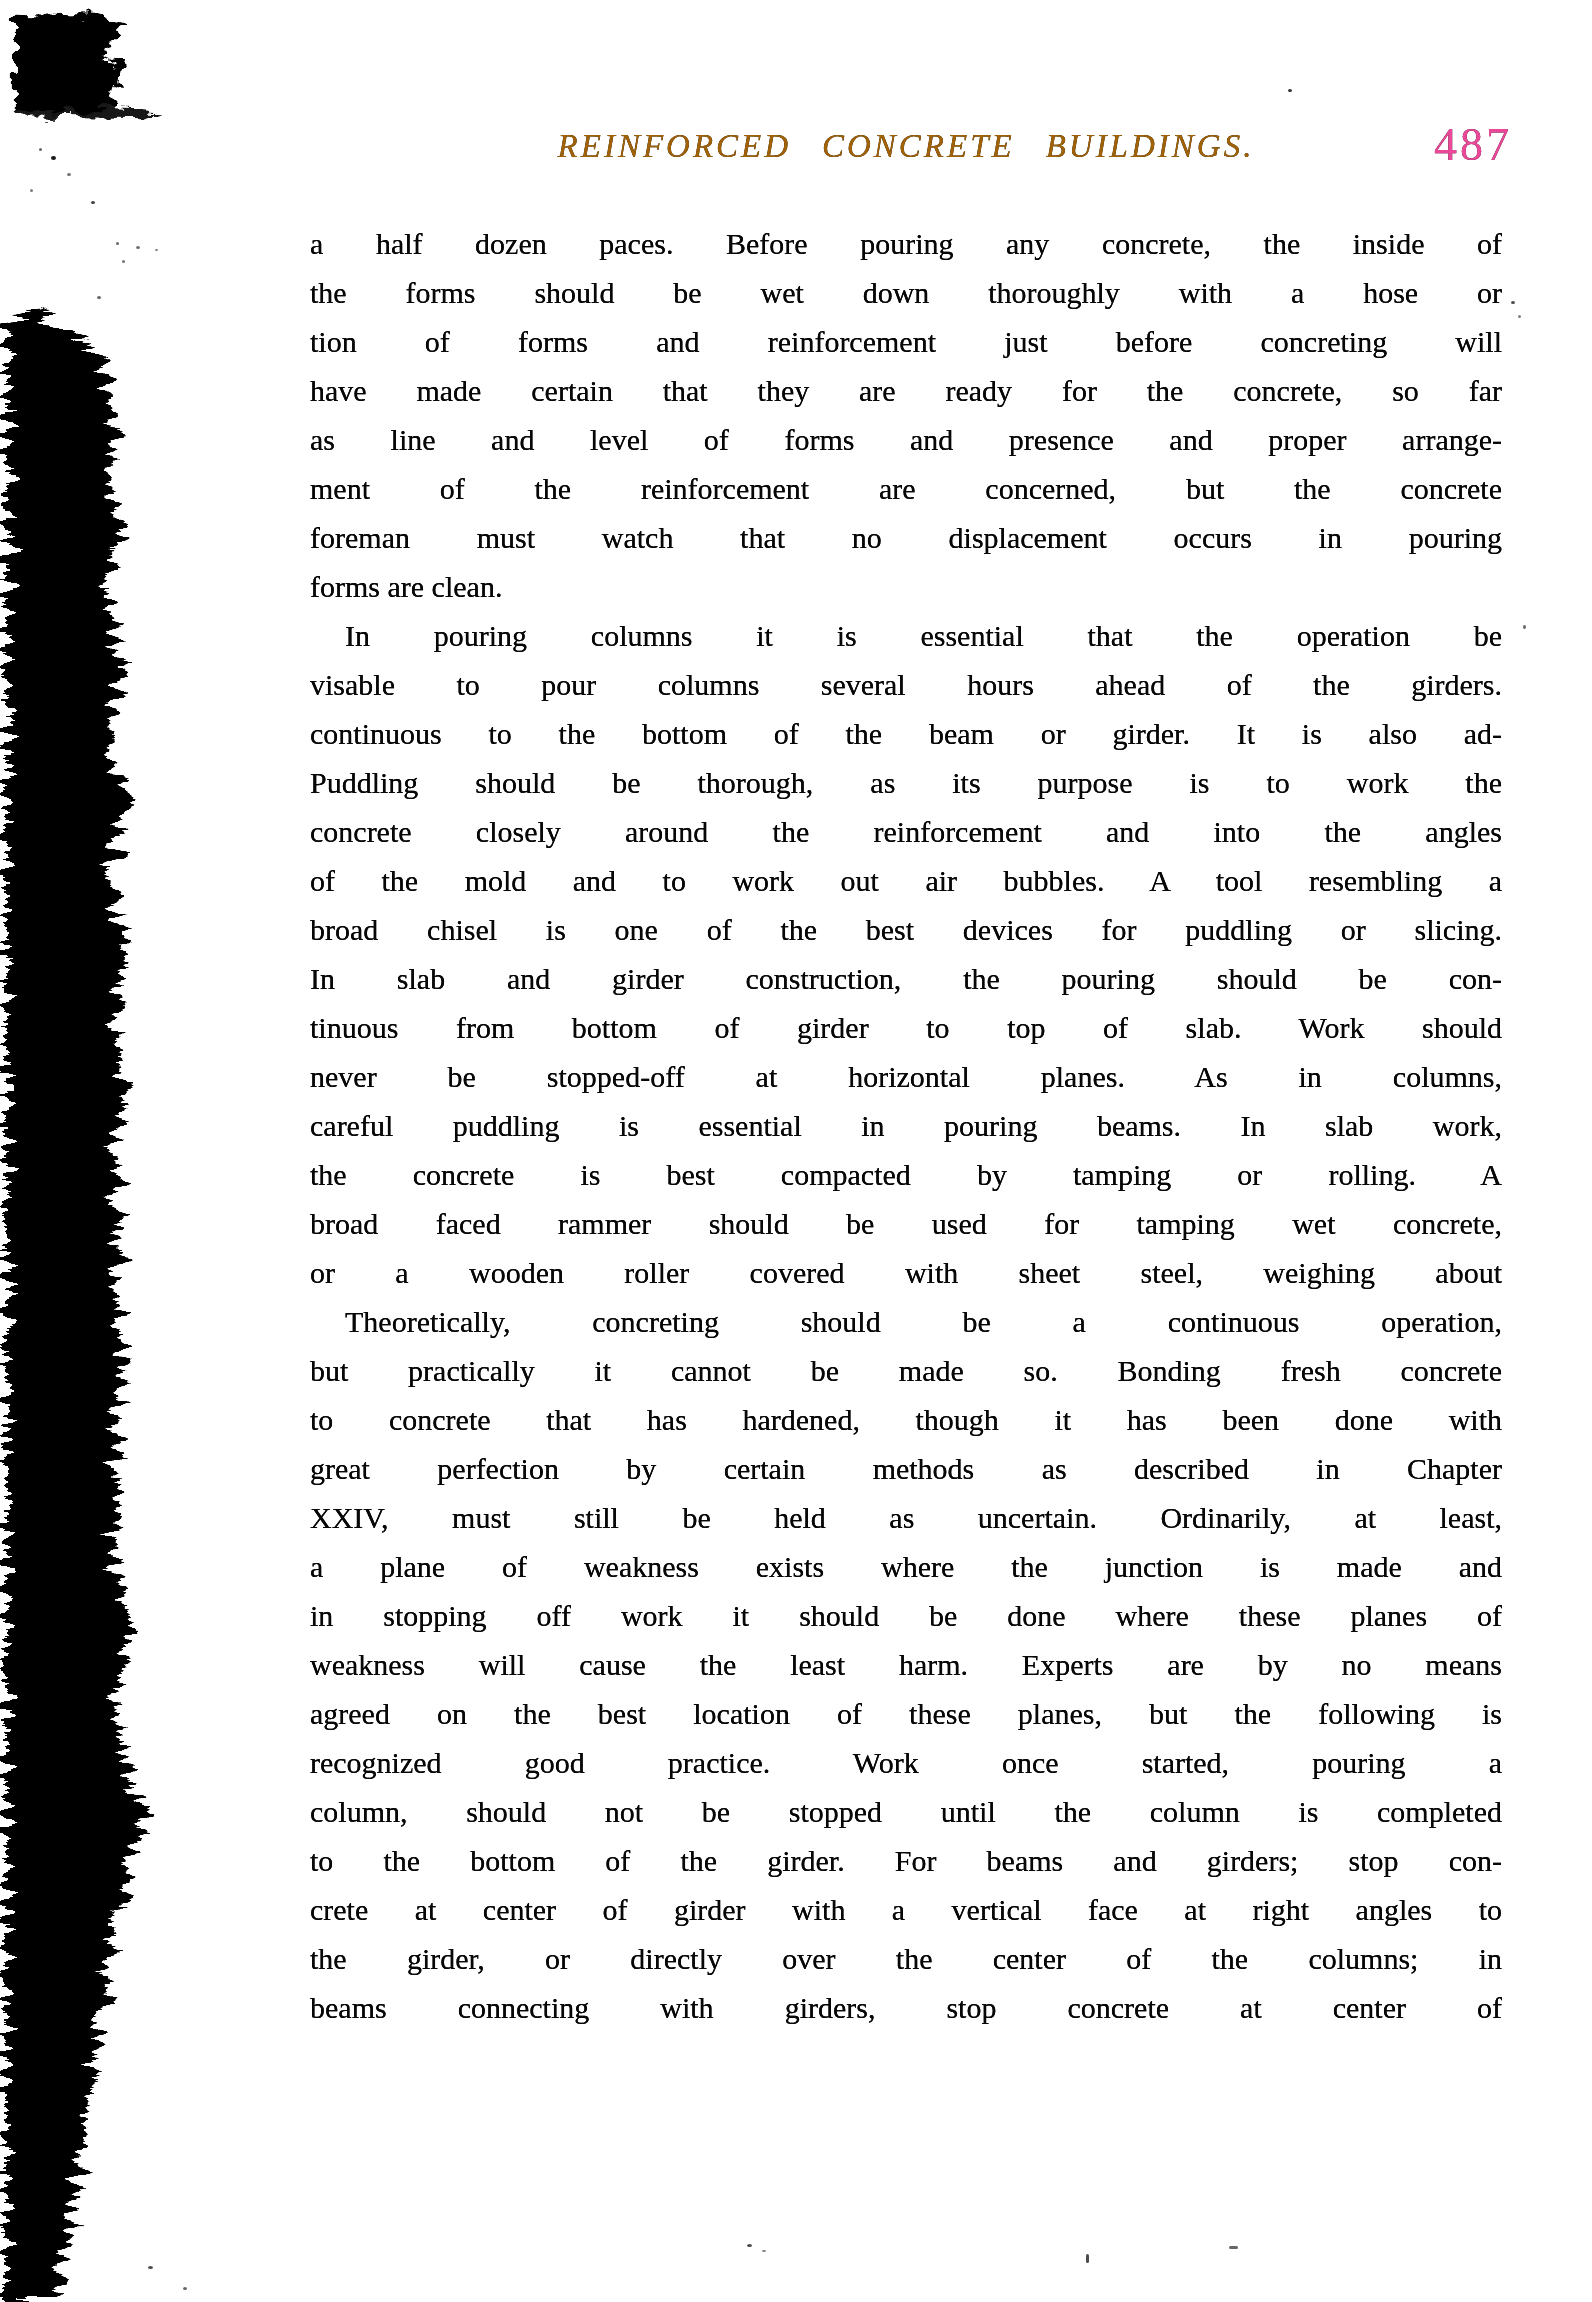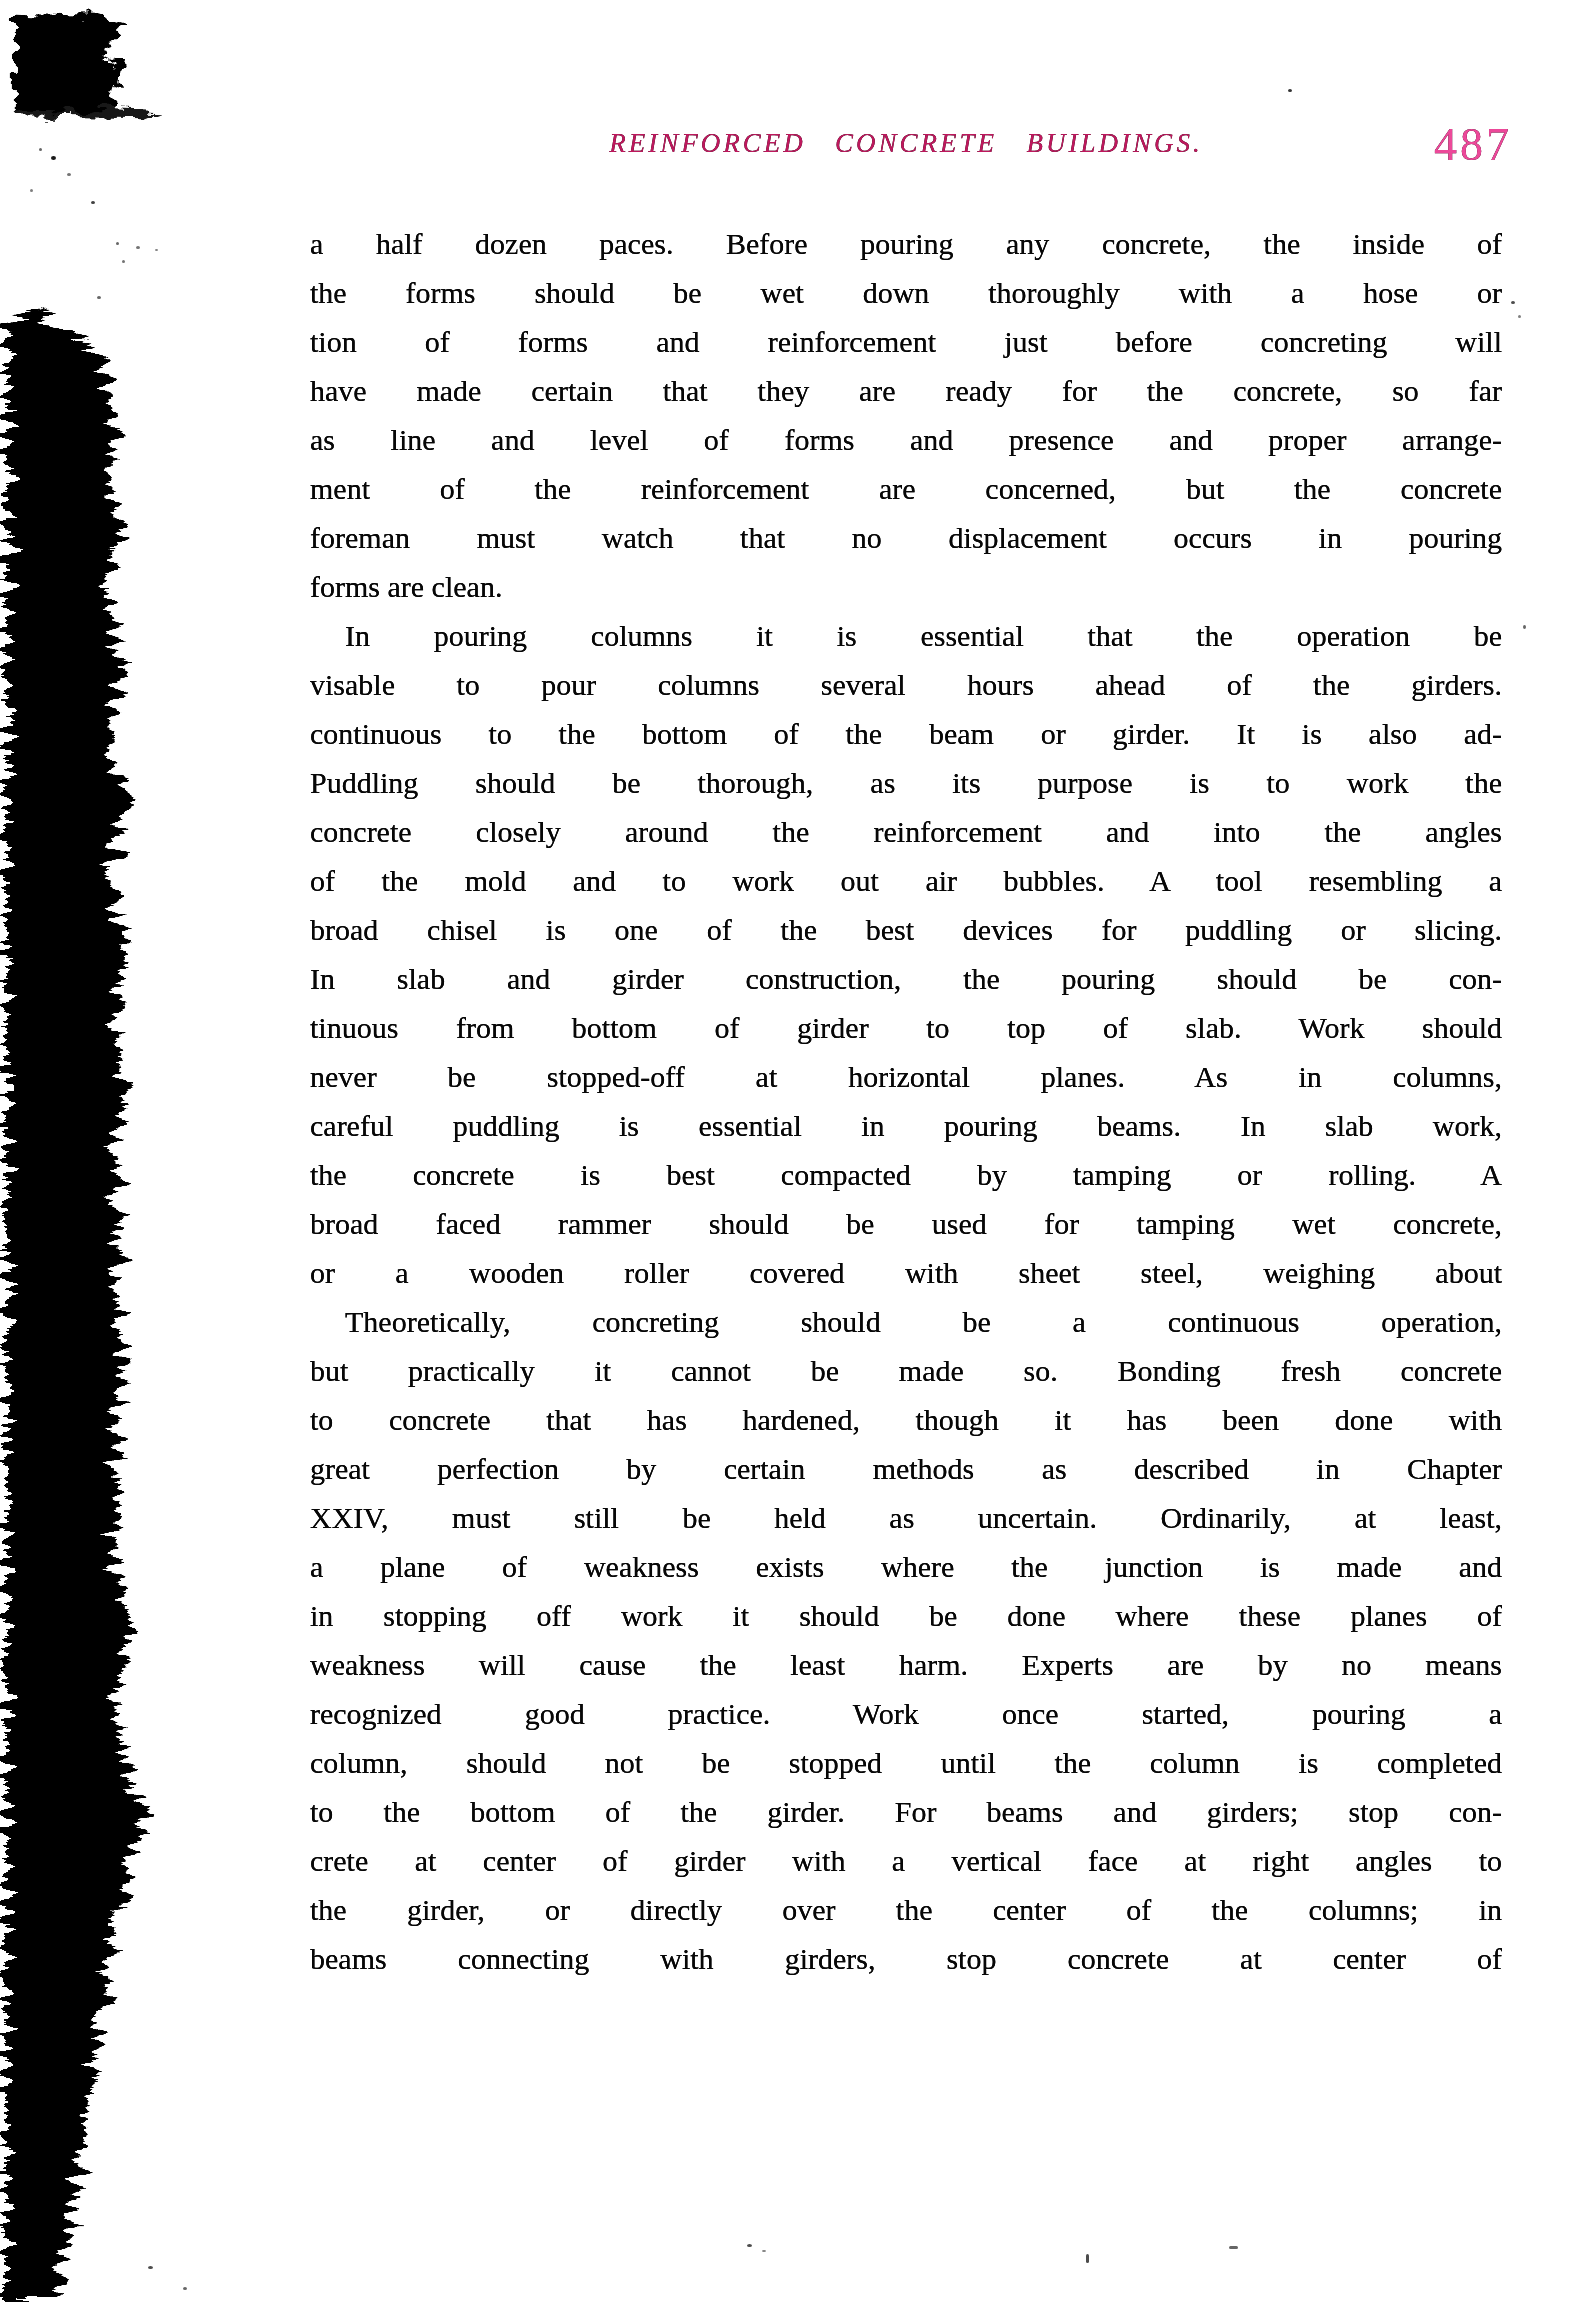--- a/index.html
+++ b/index.html
@@ -28,24 +28,24 @@
     position: absolute;
     left: 310px;
     top: 128px;
     width: 1192px;
     height: 45px;
   }
   .head-title {
     display: block;
     text-align: center;
     font-style: italic;
-    font-size: 27px;
+    font-size: 33px;
     letter-spacing: 3px;
     word-spacing: 19.7px;
-    color: #be185d;
+    color: #a16207;
     text-shadow: 0 0 0.5px #000;
     white-space: nowrap;
   }
   .page-num {
     position: absolute;
     right: -9.9px;
     top: -9.9px;
     font-size: 46px;
     font-style: normal;
     letter-spacing: 3px;
@@ -148,20 +148,21 @@
       <div class="line">broad faced rammer should be used for tamping wet concrete,</div>
       <div class="line">or a wooden roller covered with sheet steel, weighing about</div>
       <div class="line indent">Theoretically, concreting should be a continuous operation,</div>
       <div class="line">but practically it cannot be made so. Bonding fresh concrete</div>
       <div class="line">to concrete that has hardened, though it has been done with</div>
       <div class="line">great perfection by certain methods as described in Chapter</div>
       <div class="line">XXIV, must still be held as uncertain.  Ordinarily, at least,</div>
       <div class="line">a plane of weakness exists where the junction is made and</div>
       <div class="line">in stopping off work it should be done where these planes of</div>
       <div class="line">weakness will cause the least harm.  Experts are by no means</div>
+      <div class="line">agreed on the best location of these planes, but the following is</div>
       <div class="line">recognized good practice.  Work once started, pouring a</div>
       <div class="line">column, should not be stopped until the column is completed</div>
       <div class="line">to the bottom of the girder.  For beams and girders; stop con-</div>
       <div class="line">crete at center of girder with a vertical face at right angles to</div>
       <div class="line">the girder, or directly over the center of the columns; in</div>
       <div class="line">beams connecting with girders, stop concrete at center of</div>
     </main>
 
 </div>
 

